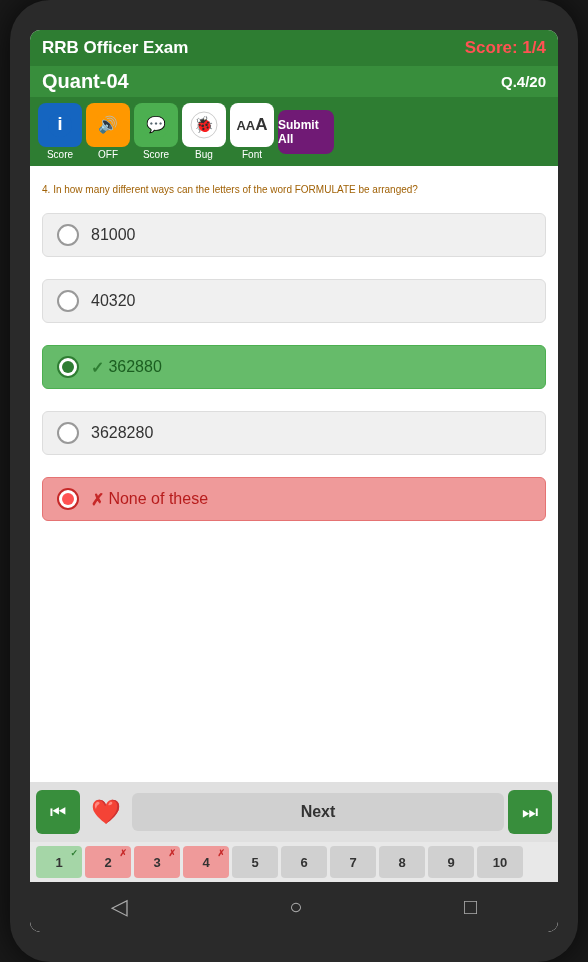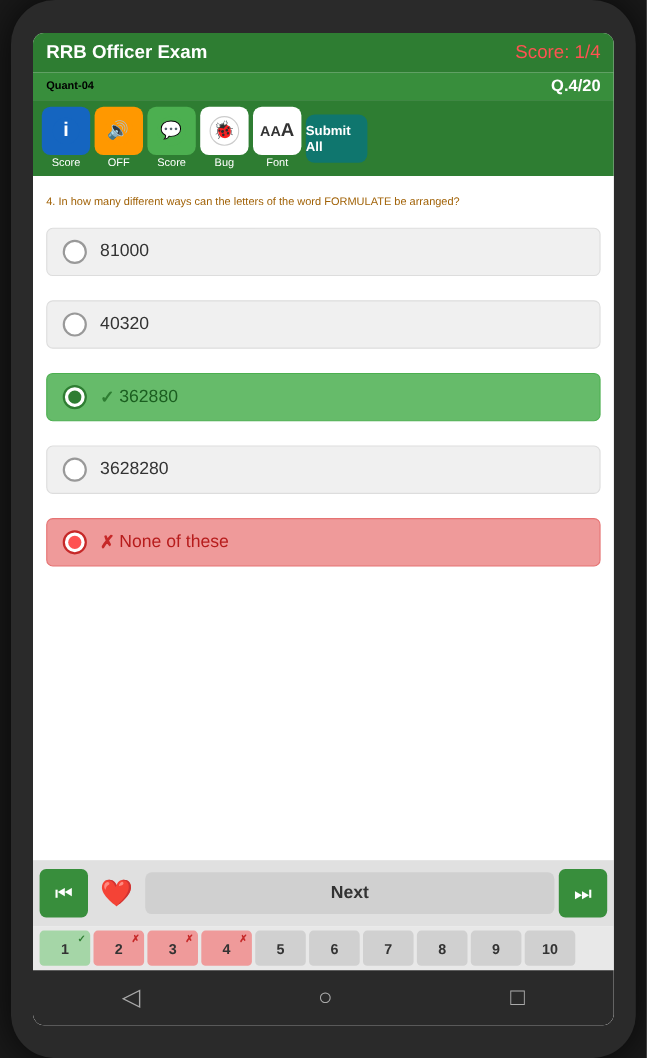--- a/index.html
+++ b/index.html
@@ -39,32 +39,32 @@
       padding: 8px 12px;
     }
     .header-title {
       color: white;
       font-size: 17px;
       font-weight: bold;
     }
     .header-score {
       color: #ff5252;
       font-size: 17px;
-      font-weight: normal;
+      font-weight: bold;
     }
     .header-sub {
       background: #388e3c;
       display: flex;
       justify-content: space-between;
       align-items: center;
       padding: 4px 12px;
     }
     .header-sub-title {
-      color: #000000;
-      font-size: 10px;
+      color: #ffffff;
+      font-size: 20px;
       font-weight: bold;
     }
     .header-qnum {
       color: white;
       font-size: 15px;
       font-weight: bold;
     }
     .toolbar {
       background: #2e7d32;
       display: flex;
@@ -323,21 +323,21 @@
         </div>
         <span class="toolbar-label">Bug</span>
       </div>
       <div class="toolbar-btn">
         <div class="toolbar-icon icon-font">
           <span style="font-size:13px;font-weight:bold;color:#333;">AA<span style="font-size:17px;">A</span></span>
         </div>
         <span class="toolbar-label">Font</span>
       </div>
       <div class="toolbar-btn">
-        <div class="toolbar-icon" style="background:#0f766e;border-radius:8px;width:56px;height:44px;display:flex;align-items:center;justify-content:center;">
+        <div class="toolbar-icon" style="background:#701a75;border-radius:8px;width:56px;height:44px;display:flex;align-items:center;justify-content:center;">
           <span style="color:white;font-size:12px;font-weight:bold;">Submit All</span>
         </div>
       </div>
     </div>
 
     <div class="content">
       <div class="question-text">
         <span>4. </span><span>In how many different ways can the letters of the word FORMULATE be arranged?</span>
       </div>
 

